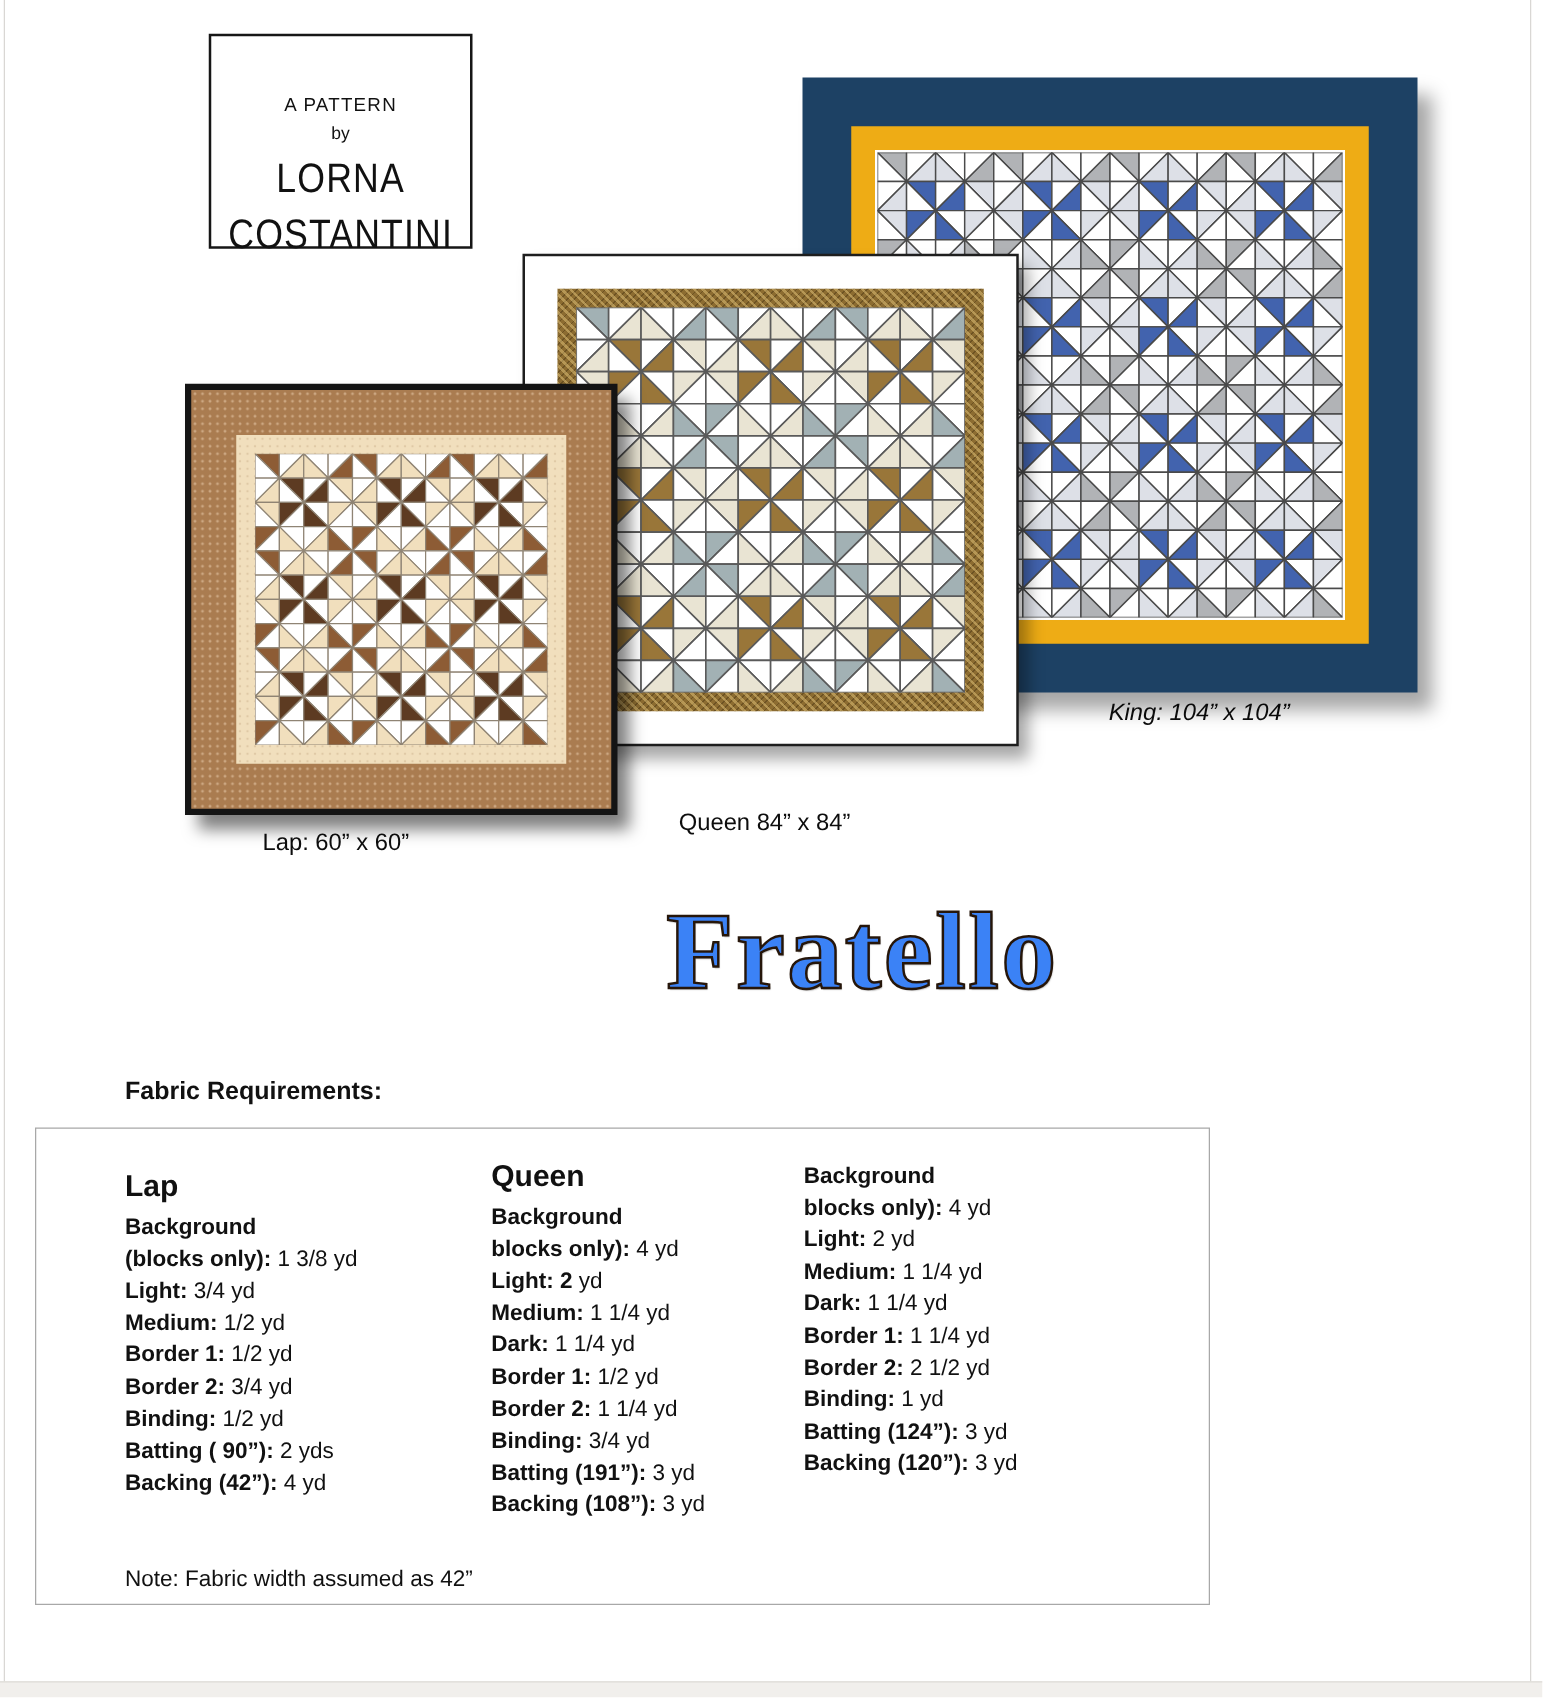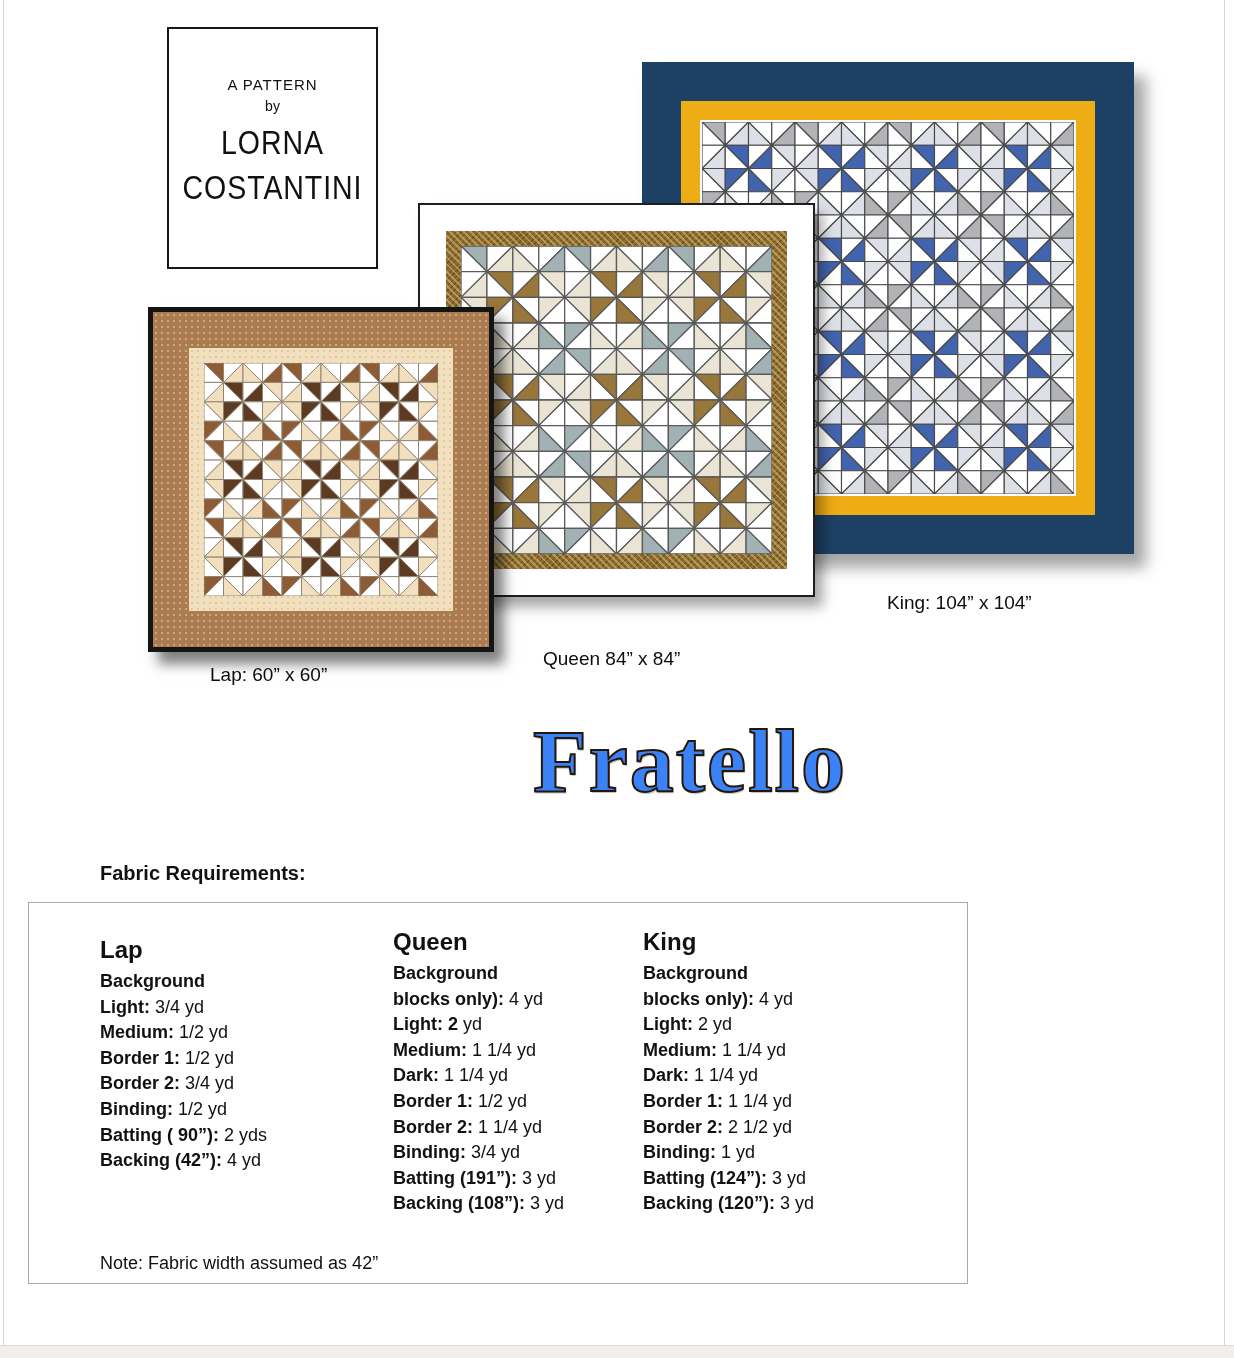--- a/index.html
+++ b/index.html
@@ -7,21 +7,21 @@
               font-family:"Liberation Sans", sans-serif; color:#111; }
   #page { position:relative; width:1234px; height:1358px; background:#fff; }
 
   
   .edge-v { position:absolute; top:0; width:1px; height:1346px; background:#d9d7d4; }
   #edge-left { left:3px; } #edge-right { left:1224px; }
   #page-bottom-strip { position:absolute; left:0; top:1345px; width:1234px; height:13px;
                        background:#f1efec; border-top:1px solid #dddbd6; }
 
   
-  #pattern-box { position:absolute; left:167px; top:27px; width:211px; height:242px;
+  #pattern-box { position:absolute; left:167px; top:27px; width:211px; height:172px;
                  border:2px solid #161616; background:#fff; text-align:center; padding-top:47px; }
   #pattern-box .l1 { font-size:15px; letter-spacing:1px; }
   #pattern-box .l2 { font-size:14px; margin-top:5px; }
   #pattern-box .l3 { font-size:31px; margin-top:11px; letter-spacing:1px; transform:scale(.92,1.06); }
   #pattern-box .l4 { font-size:31px; margin-top:9px;  letter-spacing:1px; transform:scale(.92,1.06); }
 
   
   .quilt { position:absolute; }
   .quilt .fill { width:100%; height:100%; }
   .quilt svg { display:block; width:100%; height:100%; }
@@ -45,21 +45,21 @@
                background:#141414; padding:5px;
                box-shadow:10px 12px 12px rgba(0,0,0,.5); }
   #quilt-lap .b2 { background:#aa7c50; padding:36px; width:100%; height:100%;
                    background-image:radial-gradient(rgba(255,232,205,.4) 1px, transparent 1.3px);
                    background-size:6px 6px; }
   #quilt-lap .b3 { background:#f1dfbd; padding:15px; width:100%; height:100%;
                    background-image:radial-gradient(rgba(171,135,94,.25) 1px, transparent 1.2px);
                    background-size:6px 6px; }
 
   .caption { position:absolute; font-size:19px; color:#0d0d0d; white-space:nowrap; }
-  #caption-king  { left:887px; top:592px; }
+  #caption-king  { left:887px; top:560px;font-style:italic; }
   #caption-queen { left:543px; top:648px; }
   #caption-lap   { left:210px; top:664px; }
 
   
   #title { position:absolute; left:400px; top:716px; width:580px; text-align:center;
            font-family:"Liberation Serif", serif; font-weight:700; font-size:88px; line-height:1.05;
            color:#3b82f6; -webkit-text-stroke:2px #26160a; letter-spacing:2px;
            text-shadow:1px 2px 1px rgba(0,0,0,.25); }
 
   
@@ -1214,20 +1214,21 @@
   <div id="title">Fratello</div>
 
   <div id="fabric-heading">Fabric Requirements:</div>
 
   <div id="req-box"></div>
 
   <div id="req-col-lap" class="req-col">
     <div class="req-heading">Lap</div>
     <div class="req-lines">
         <div class="req-line"><span class="lbl">Background</span><span></span></div>
+        <div class="req-line"><span class="lbl">(blocks only):</span><span> <span>1 3/8 yd</span></span></div>
         <div class="req-line"><span class="lbl">Light:</span><span> <span>3/4 yd</span></span></div>
         <div class="req-line"><span class="lbl">Medium:</span><span> <span>1/2 yd</span></span></div>
         <div class="req-line"><span class="lbl">Border 1:</span><span> <span>1/2 yd</span></span></div>
         <div class="req-line"><span class="lbl">Border 2:</span><span> <span>3/4 yd</span></span></div>
         <div class="req-line"><span class="lbl">Binding:</span><span> <span>1/2 yd</span></span></div>
         <div class="req-line"><span class="lbl">Batting ( 90”):</span><span> <span>2 yds</span></span></div>
         <div class="req-line"><span class="lbl">Backing (42”):</span><span> <span>4 yd</span></span></div>
       </div>
   </div>
   <div id="req-col-queen" class="req-col">
@@ -1239,21 +1240,20 @@
         <div class="req-line"><span class="lbl">Medium:</span><span> <span>1 1/4 yd</span></span></div>
         <div class="req-line"><span class="lbl">Dark:</span><span> <span>1 1/4 yd</span></span></div>
         <div class="req-line"><span class="lbl">Border 1:</span><span> <span>1/2 yd</span></span></div>
         <div class="req-line"><span class="lbl">Border 2:</span><span> <span>1 1/4 yd</span></span></div>
         <div class="req-line"><span class="lbl">Binding:</span><span> <span>3/4 yd</span></span></div>
         <div class="req-line"><span class="lbl">Batting (191”):</span><span> <span>3 yd</span></span></div>
         <div class="req-line"><span class="lbl">Backing (108”):</span><span> <span>3 yd</span></span></div>
       </div>
   </div>
   <div id="req-col-king" class="req-col">
-    <div class="req-heading">King</div>
     <div class="req-lines">
         <div class="req-line"><span class="lbl">Background</span><span></span></div>
         <div class="req-line"><span class="lbl">blocks only):</span><span> <span>4 yd</span></span></div>
         <div class="req-line"><span class="lbl">Light:</span><span> <span>2 yd</span></span></div>
         <div class="req-line"><span class="lbl">Medium:</span><span> <span>1 1/4 yd</span></span></div>
         <div class="req-line"><span class="lbl">Dark:</span><span> <span>1 1/4 yd</span></span></div>
         <div class="req-line"><span class="lbl">Border 1:</span><span> <span>1 1/4 yd</span></span></div>
         <div class="req-line"><span class="lbl">Border 2:</span><span> <span>2 1/2 yd</span></span></div>
         <div class="req-line"><span class="lbl">Binding:</span><span> <span>1 yd</span></span></div>
         <div class="req-line"><span class="lbl">Batting (124”):</span><span> <span>3 yd</span></span></div>

